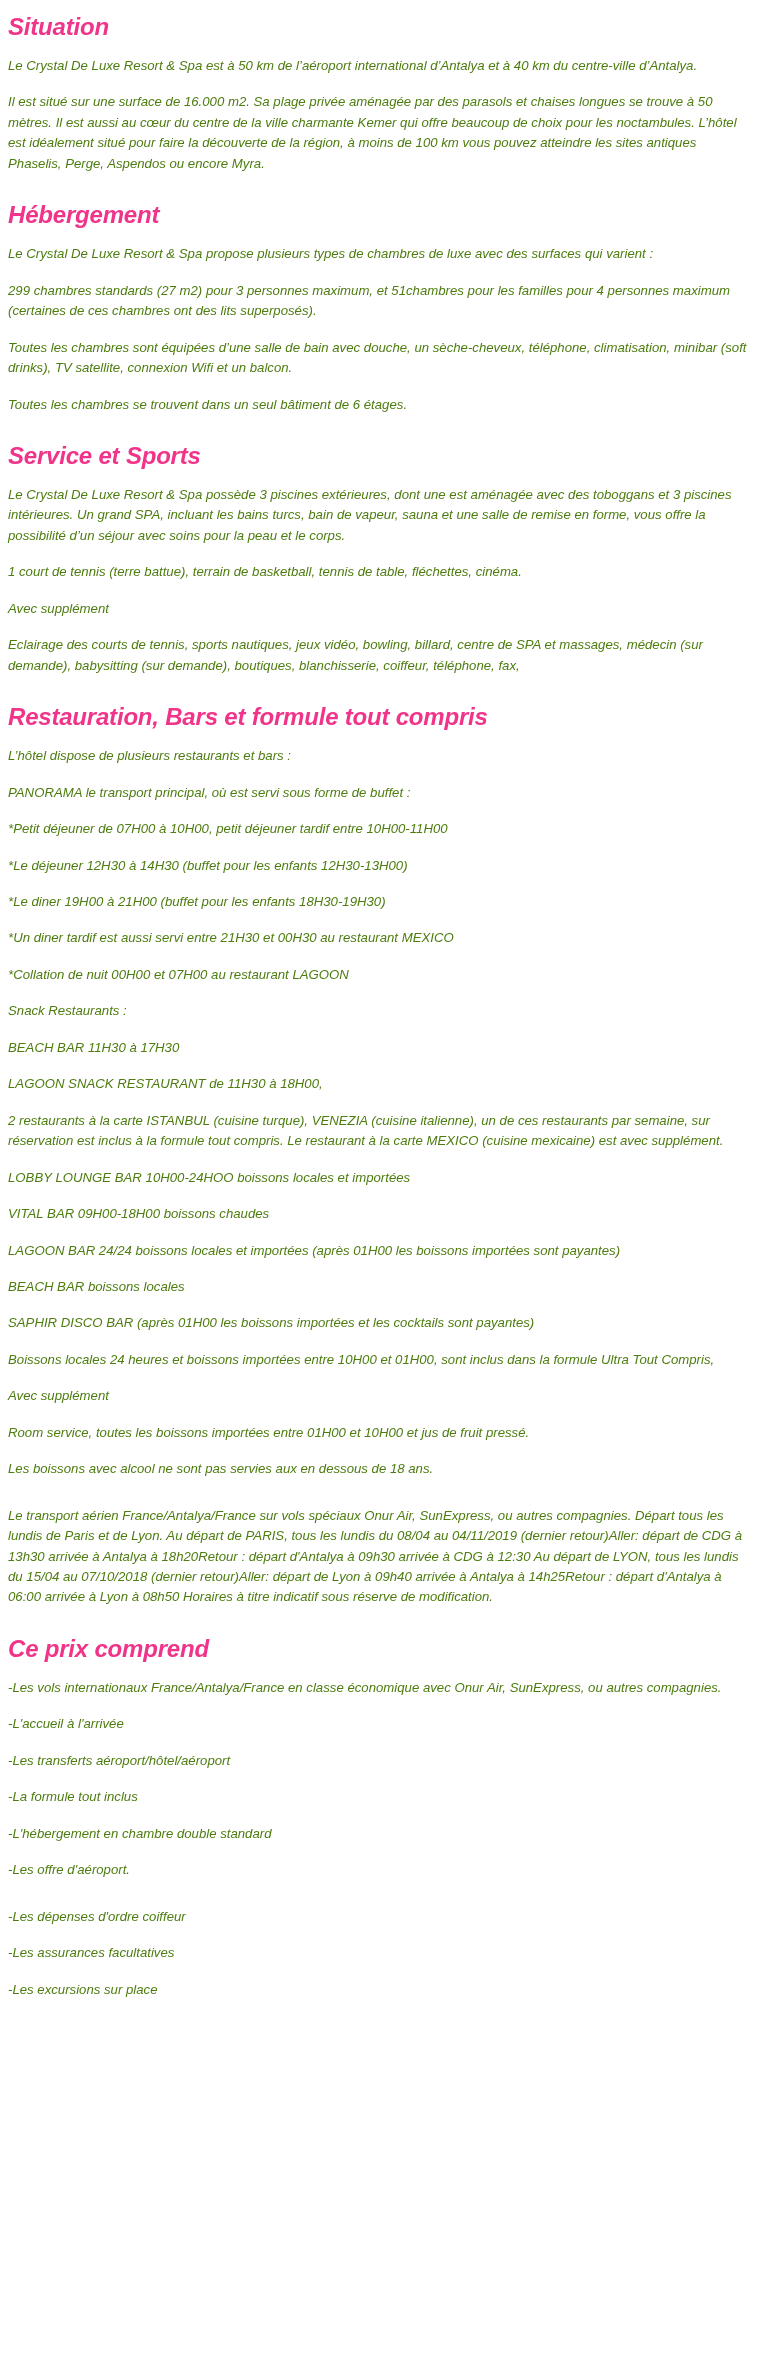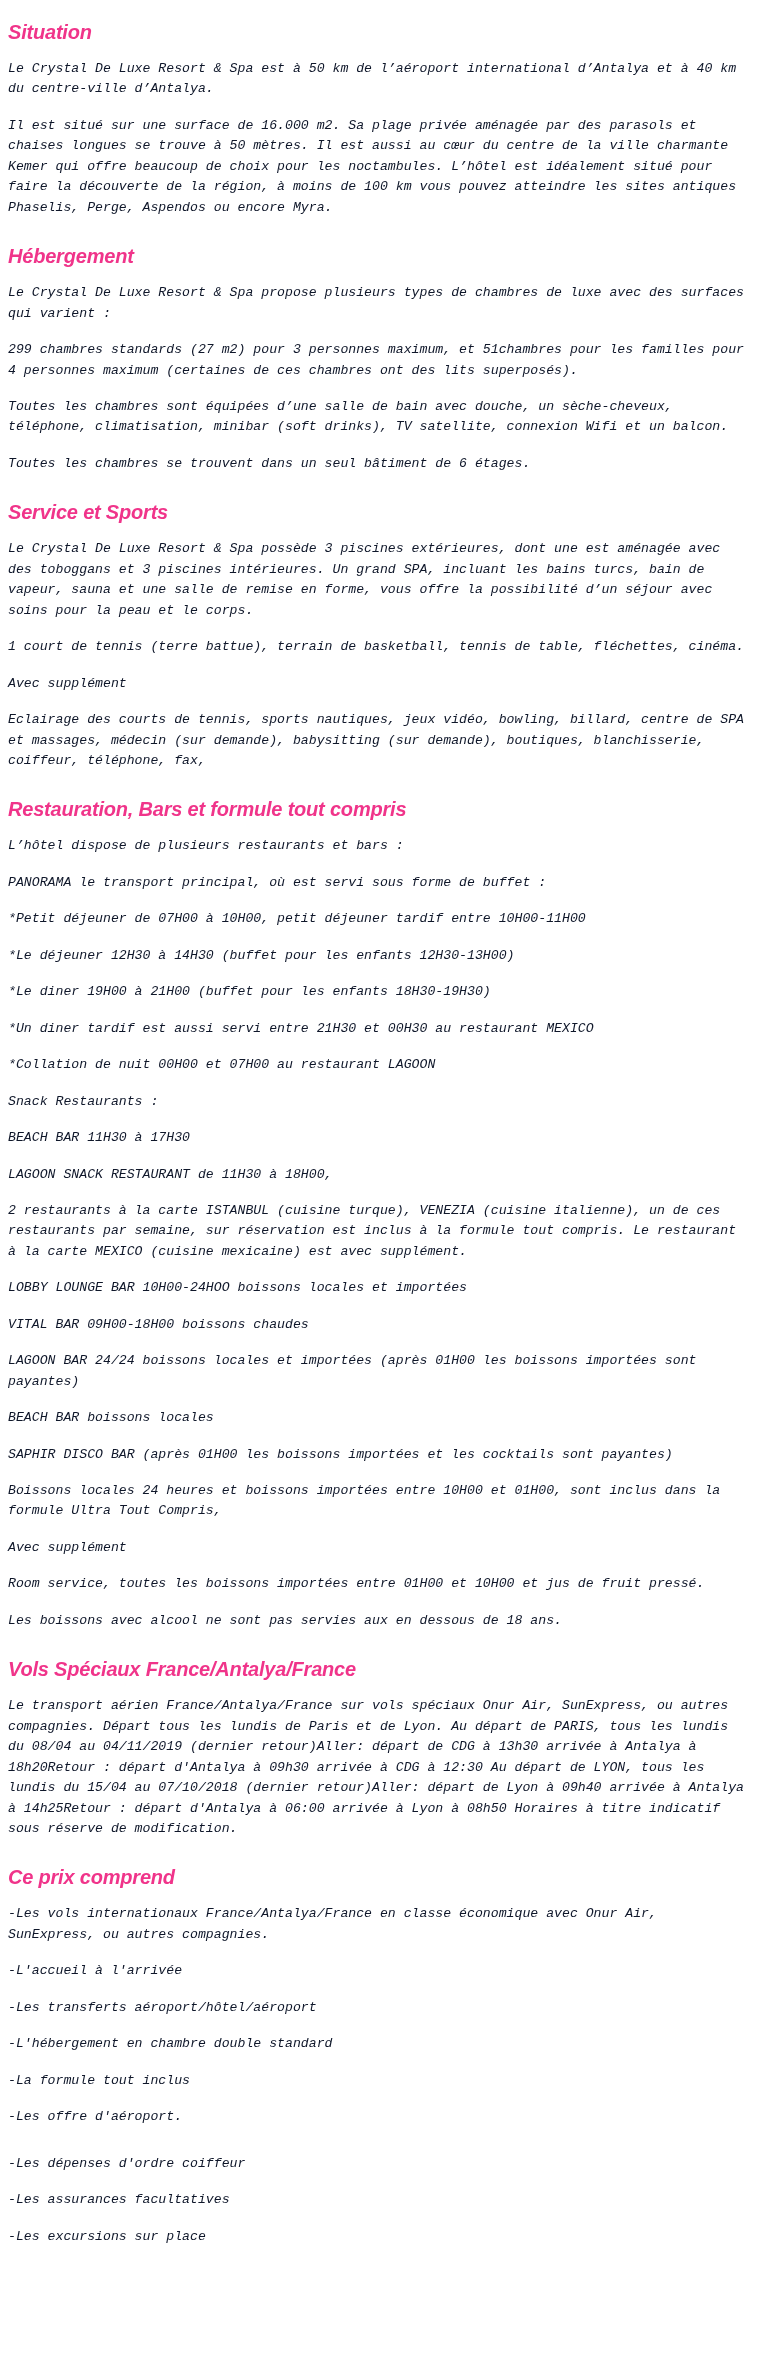--- a/index.html
+++ b/index.html
@@ -13,37 +13,37 @@
     color: #3a3a3a;
     -webkit-font-smoothing: antialiased;
   }
   .page {
     width: 758px;
     box-sizing: border-box;
     padding: 8px 8px 30px 8px;
   }
   h2.section-title {
     font-family: "Liberation Sans", sans-serif;
-    font-size: 20px;
+    font-size: 24px;
     line-height: 1.25;
     font-weight: bold;
     font-style: italic;
     color: #f0348a;
-    margin: 12px 0 14px 0;
+    margin: 4px 0 14px 0;
     letter-spacing: -0.2px;
   }
   .section {
     margin-bottom: 26px;
   }
   p.para {
-    font-family: Liberation Mono, monospace;
+    font-family: Liberation Sans, sans-serif;
     font-style: italic;
     font-size: 13.2px;
     line-height: 1.55;
-    color: #0f172a;
+    color: #4d7c0f;
     margin: 0 0 16px 0;
   }
   p.para:last-child {
     margin-bottom: 0;
   }
   .gap-top { margin-top: 22px; }
 </style>
 </head>
 <body>
 
@@ -89,31 +89,30 @@
     <p class="para">LAGOON BAR 24/24 boissons locales et importées (après 01H00 les boissons importées sont payantes)</p>
     <p class="para">BEACH BAR boissons locales</p>
     <p class="para">SAPHIR DISCO BAR (après 01H00 les boissons importées et les cocktails sont payantes)</p>
     <p class="para">Boissons locales 24 heures et boissons importées entre 10H00 et 01H00, sont inclus dans la formule Ultra Tout Compris,</p>
     <p class="para">Avec supplément</p>
     <p class="para">Room service, toutes les boissons importées entre 01H00 et 10H00 et jus de fruit pressé.</p>
     <p class="para">Les boissons avec alcool ne sont pas servies aux en dessous de 18 ans.</p>
   </div>
 
   <div class="section gap-top">
-    <h2 class="section-title">Vols Spéciaux France/Antalya/France</h2>
     <p class="para">Le transport aérien France/Antalya/France sur vols spéciaux Onur Air, SunExpress, ou autres compagnies. Départ tous les lundis de Paris et de Lyon. Au départ de PARIS, tous les lundis du 08/04 au 04/11/2019 (dernier retour)Aller: départ de CDG à 13h30 arrivée à Antalya à 18h20Retour : départ d'Antalya à 09h30 arrivée à CDG à 12:30 Au départ de LYON, tous les lundis du 15/04 au 07/10/2018 (dernier retour)Aller: départ de Lyon à 09h40 arrivée à Antalya à 14h25Retour : départ d'Antalya à 06:00 arrivée à Lyon à 08h50 Horaires à titre indicatif sous réserve de modification.</p>
   </div>
 
   <div class="section gap-top">
     <h2 class="section-title">Ce prix comprend</h2>
     <p class="para">-Les vols internationaux France/Antalya/France en classe économique avec Onur Air, SunExpress, ou autres compagnies.</p>
     <p class="para">-L'accueil à l'arrivée</p>
     <p class="para">-Les transferts aéroport/hôtel/aéroport</p>
+    <p class="para">-La formule tout inclus</p>
     <p class="para">-L'hébergement en chambre double standard</p>
-    <p class="para">-La formule tout inclus</p>
     <p class="para">-Les offre d'aéroport.</p>
   </div>
 
   <div class="section gap-top">
     <p class="para">-Les dépenses d'ordre coiffeur</p>
     <p class="para">-Les assurances facultatives</p>
     <p class="para">-Les excursions sur place</p>
   </div>
 
 </div>

